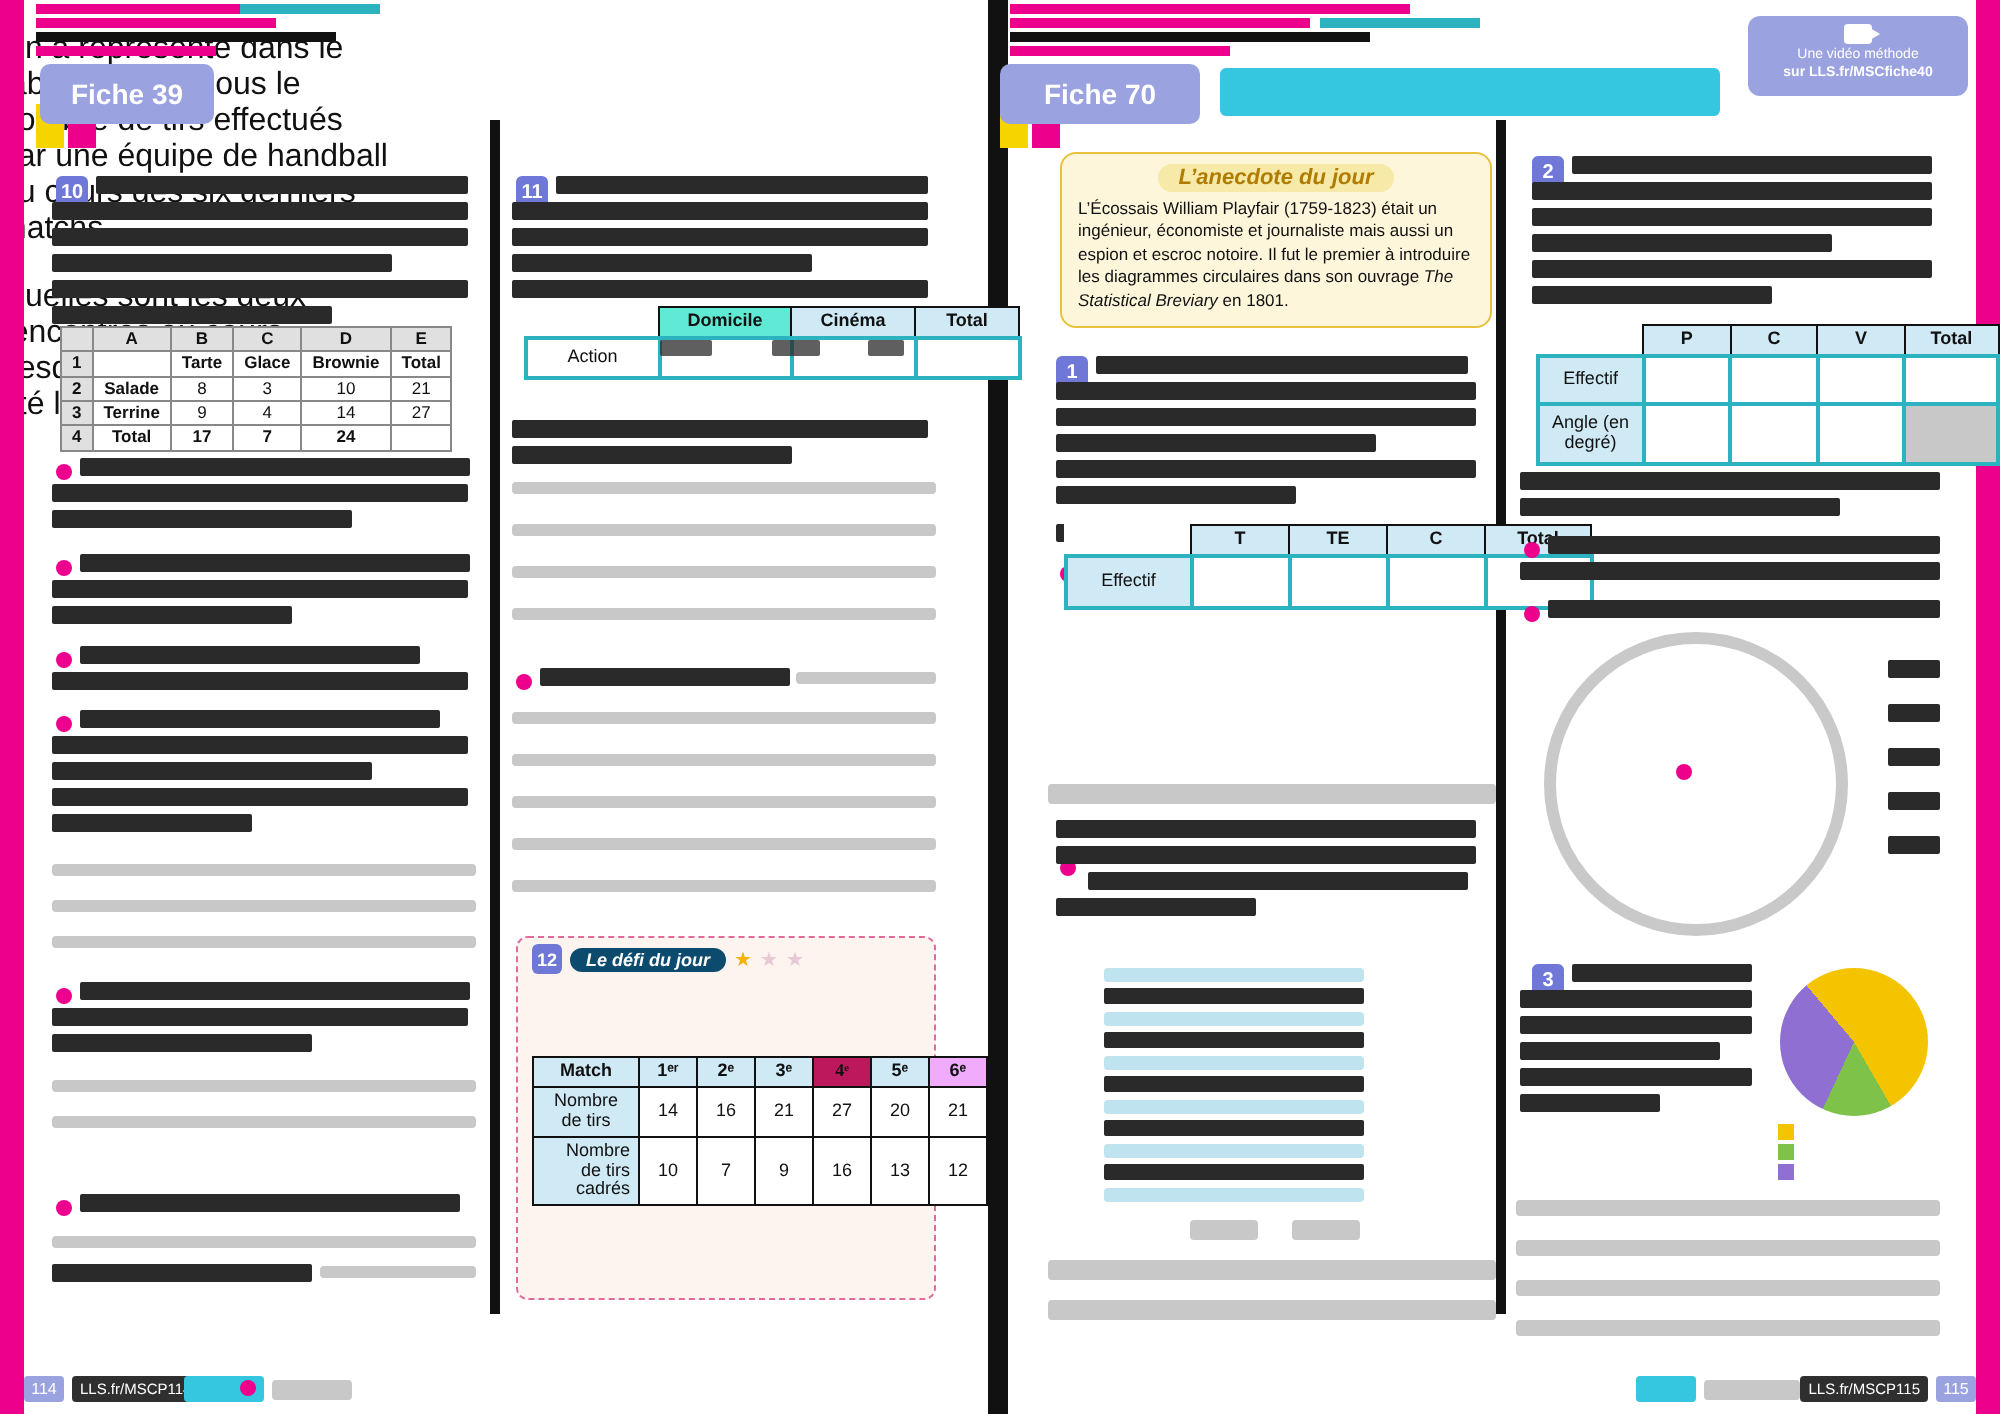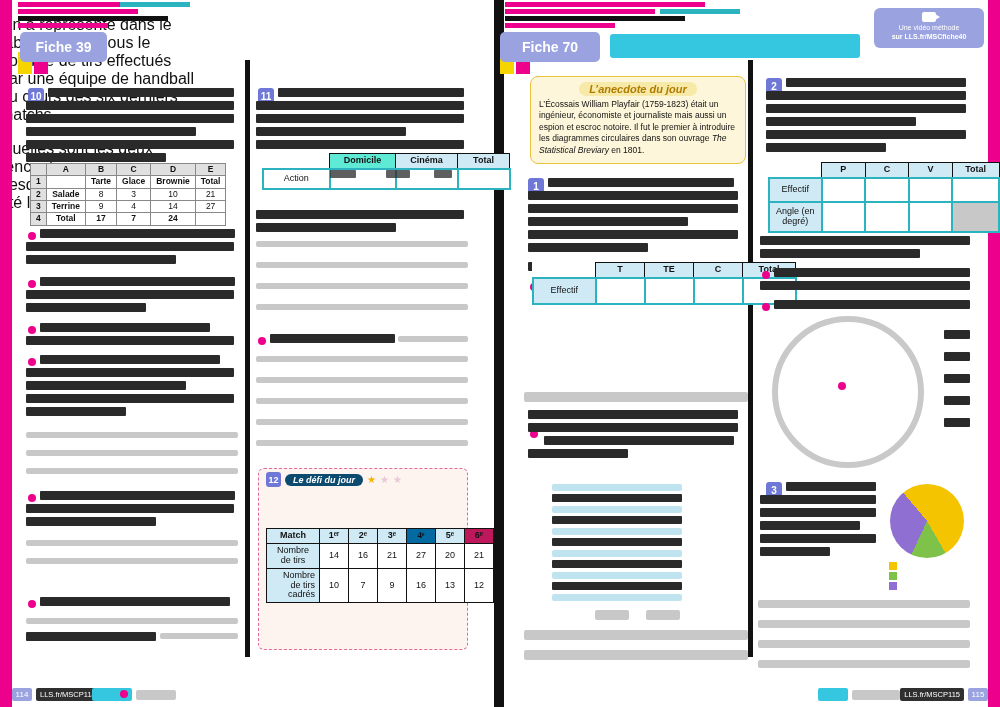--- a/index.html
+++ b/index.html
@@ -300,23 +300,23 @@
   </div>
   <p style="left:266px;top:492px;width:196px;">On a représenté dans le tableau ci-dessous le nombre de tirs effectués par une équipe de handball au cours des six derniers matchs.</p>
 
   <table class="tbl" style="left:266px;top:528px;">
     <tbody>
         <tr>
       <th class="lbl-cell" style="width:44px;text-align:center;background:#cfe9f5;">Match</th>
       <th style="width:20px;background:#cfe9f5;">1ᵉʳ</th>
       <th style="width:20px;background:#cfe9f5;">2ᵉ</th>
       <th style="width:20px;background:#cfe9f5;">3ᵉ</th>
-      <th style="width:20px;background:#0369a1;font-family:Liberation Serif, serif;">4ᵉ</th>
+      <th style="width:20px;background:#be185d;font-family:Liberation Serif, serif;">4ᵉ</th>
       <th style="width:20px;background:#cfe9f5;">5ᵉ</th>
-      <th style="width:20px;background:#be185d;">6ᵉ</th>
+      <th style="width:20px;background:#f0abfc;">6ᵉ</th>
     </tr>
     <tr>
       <td class="lbl-cell" style="background:#cfe9f5;text-align:center;">Nombre de tirs</td>
       <td>14</td>
       <td>16</td>
       <td>21</td>
       <td>27</td>
       <td>20</td>
       <td>21</td>
     </tr>

